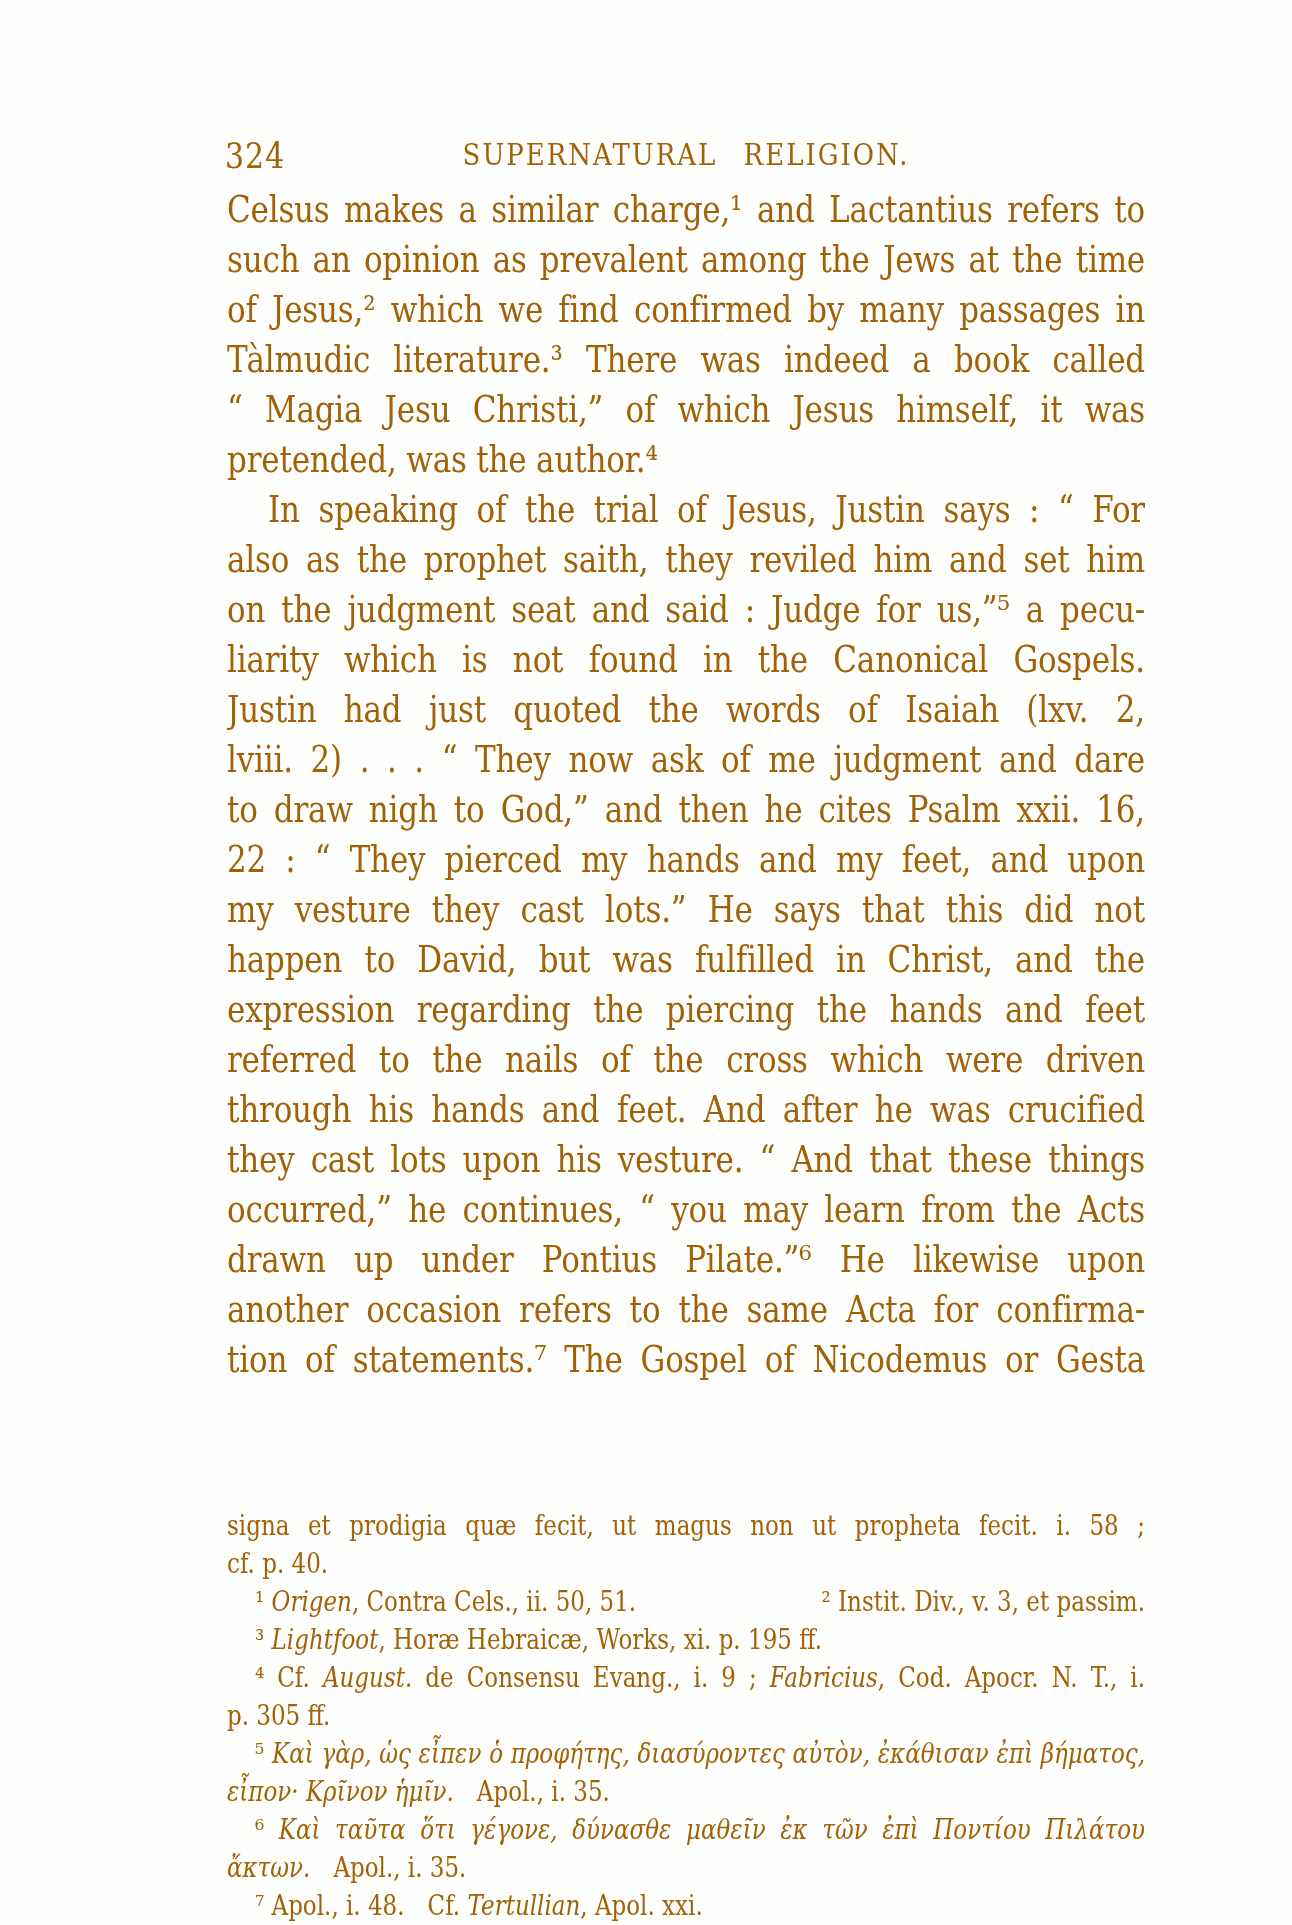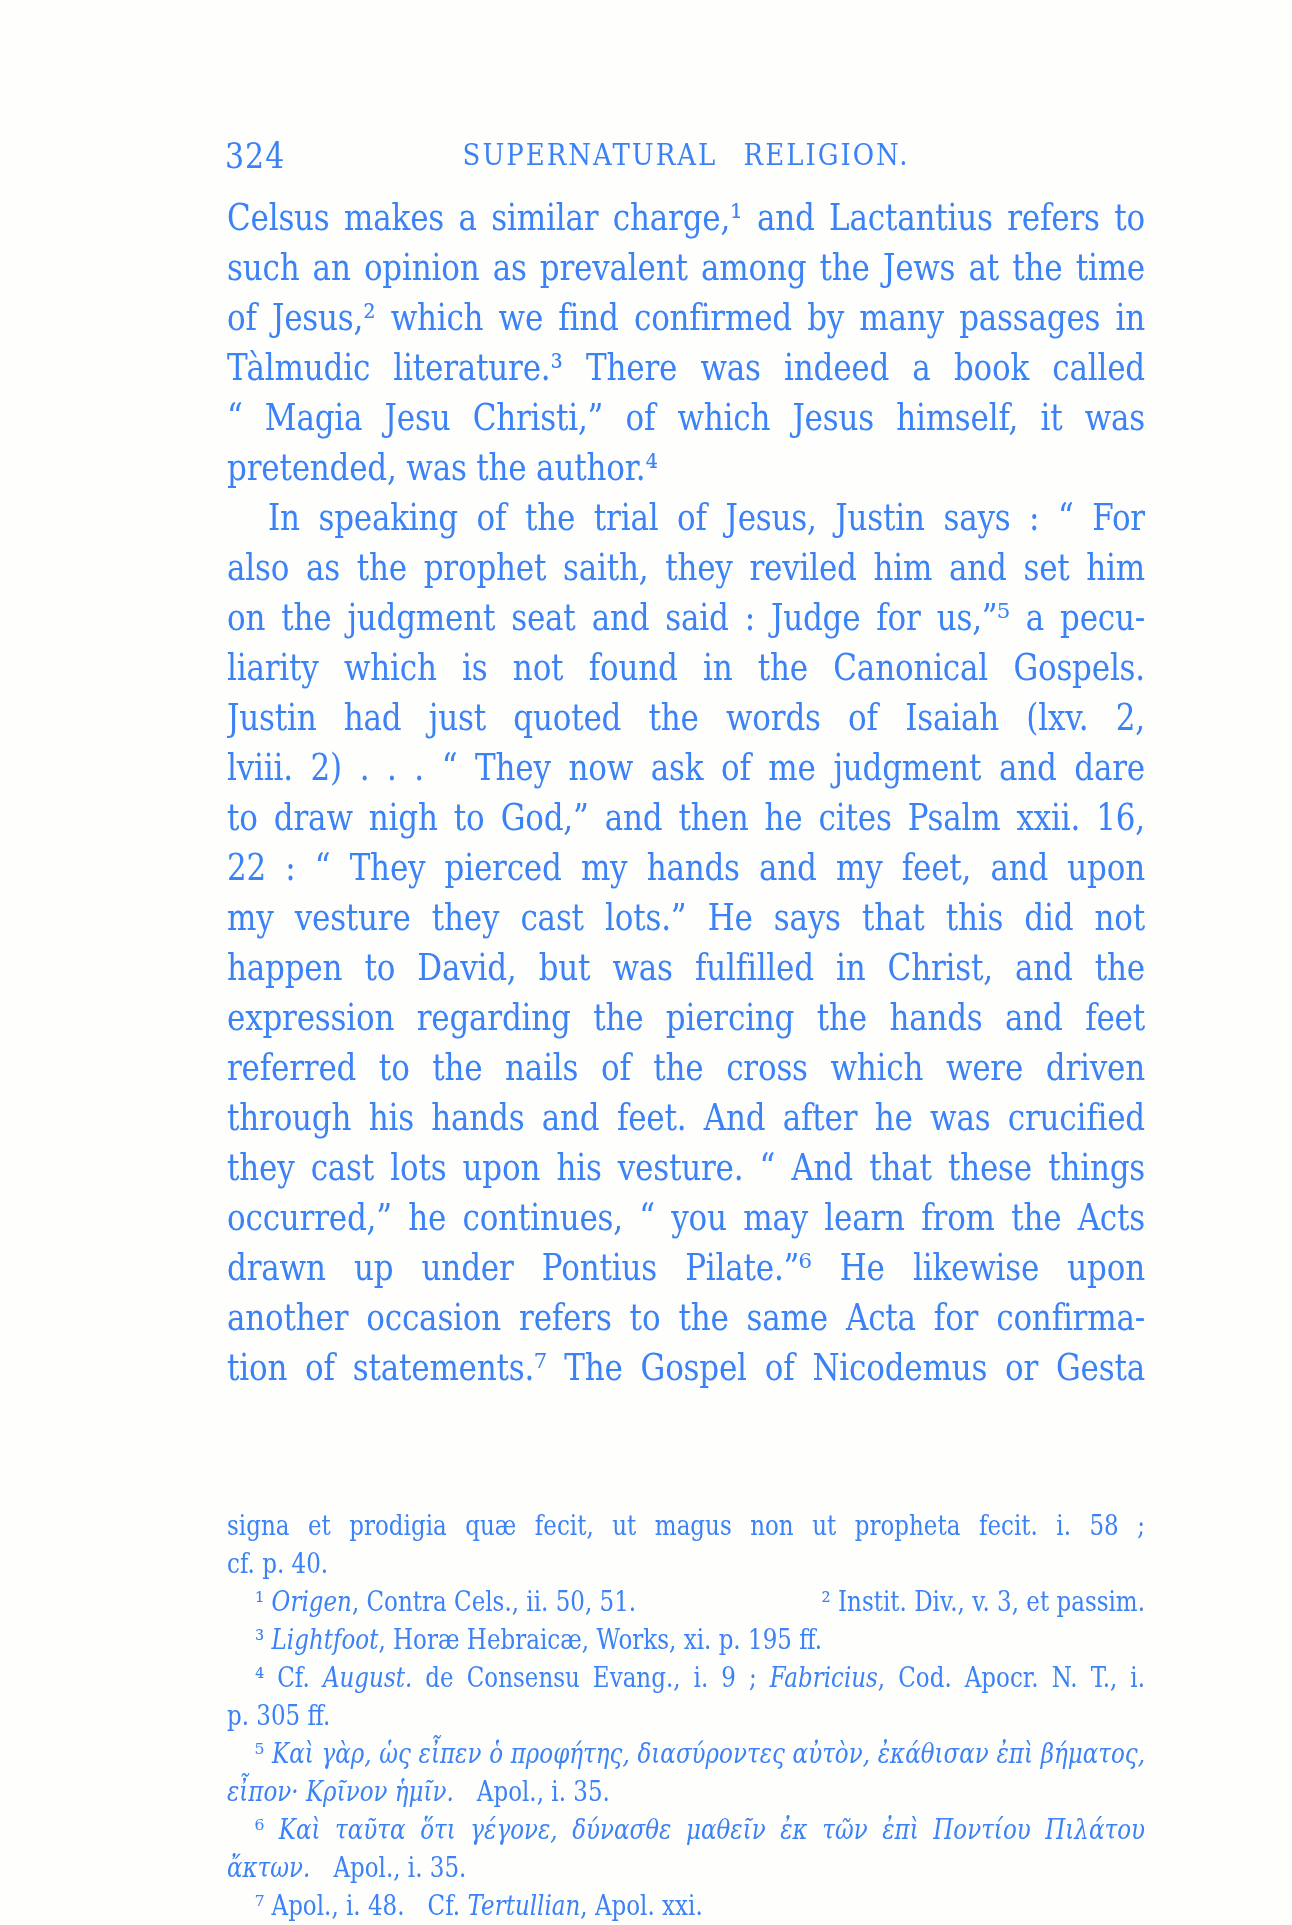--- a/index.html
+++ b/index.html
@@ -1,38 +1,38 @@
 <!DOCTYPE html>
 <html><head>
 <meta charset="utf-8">
 <style>
   html,body{margin:0;padding:0;background:#ffffff;}
   #page{
     position:relative;
     width:1292px;height:1925px;
     background:#fefefd;
     font-family:"DejaVu Serif", serif;
-    color:#3b82f6;
+    color:#a16207;
     overflow:hidden;
   }
   
   .pagenum{
     position:absolute;left:225px;top:138px;
     font-size:30px;letter-spacing:1px;
     transform:scaleY(1.18);transform-origin:0 50%;
   }
   .runtitle{
     position:absolute;left:227px;top:140px;width:918px;
     text-align:center;font-size:26px;
     letter-spacing:2px;word-spacing:16px;
     transform:scaleY(1.15);transform-origin:50% 50%;
     white-space:nowrap;
   }
   
-  .bodyblock{position:absolute;left:227px;top:192px;width:918px;}
+  .bodyblock{position:absolute;left:227px;top:184px;width:918px;}
   .bline{
     height:50px;line-height:50px;
     font-size:31px;letter-spacing:-0.2px;
     overflow:hidden;white-space:nowrap;
     transform:scaleY(1.2);transform-origin:0 50%;
   }
   .bline.j{white-space:normal;text-align:justify;text-align-last:justify;}
   .bline.ind{text-indent:41px;}
   
   .fnblock{position:absolute;left:227px;top:1487px;width:918px;margin-top:20px;}

